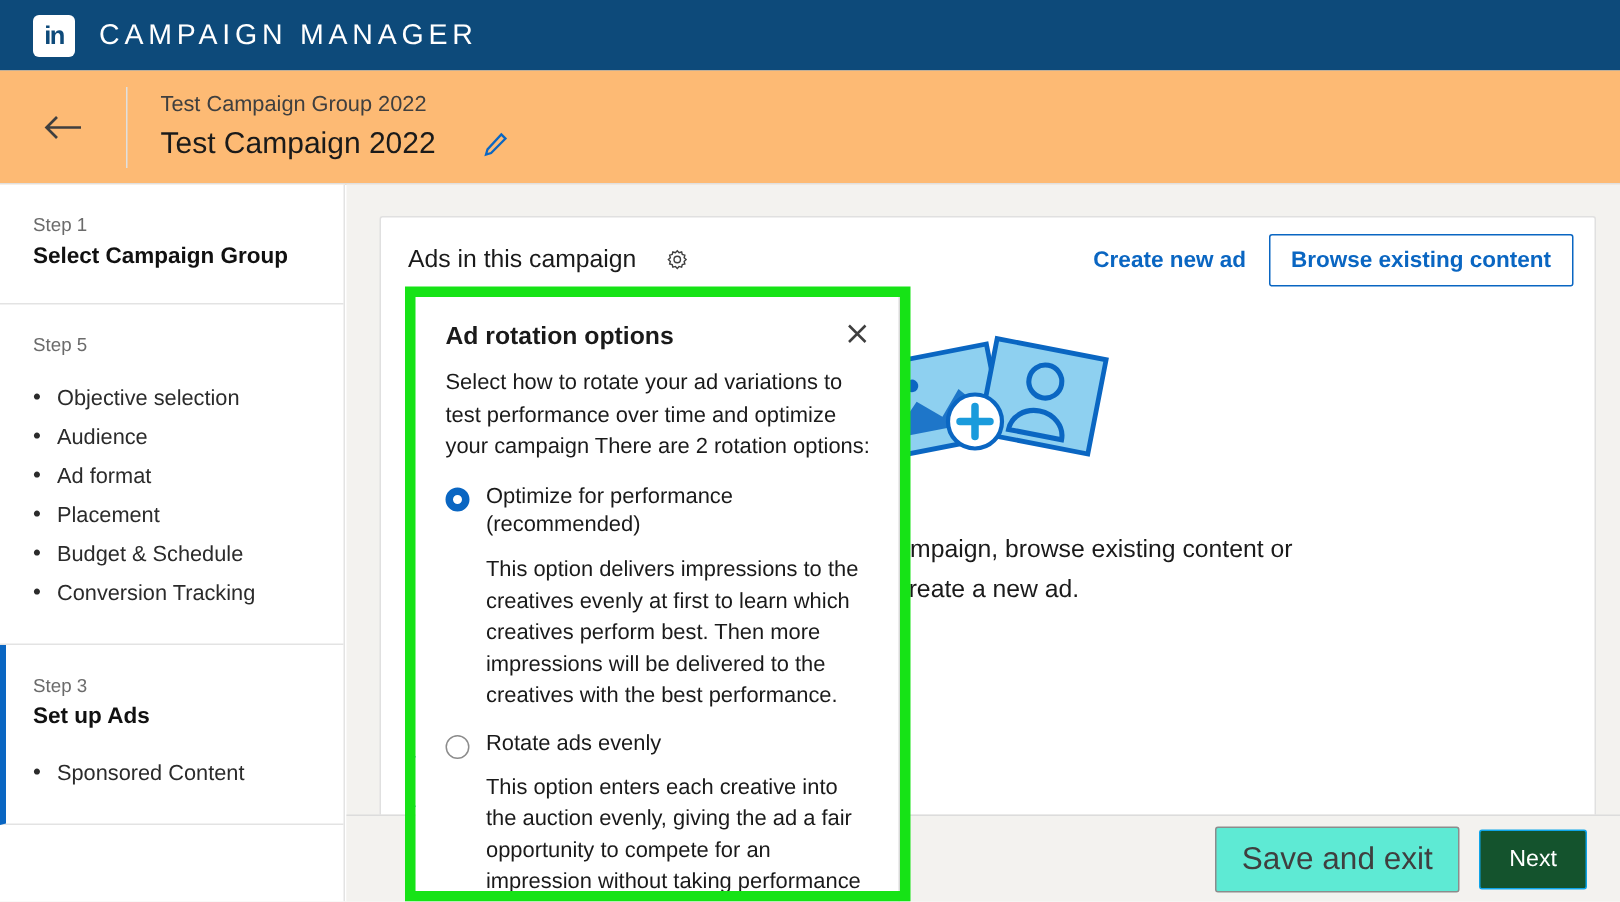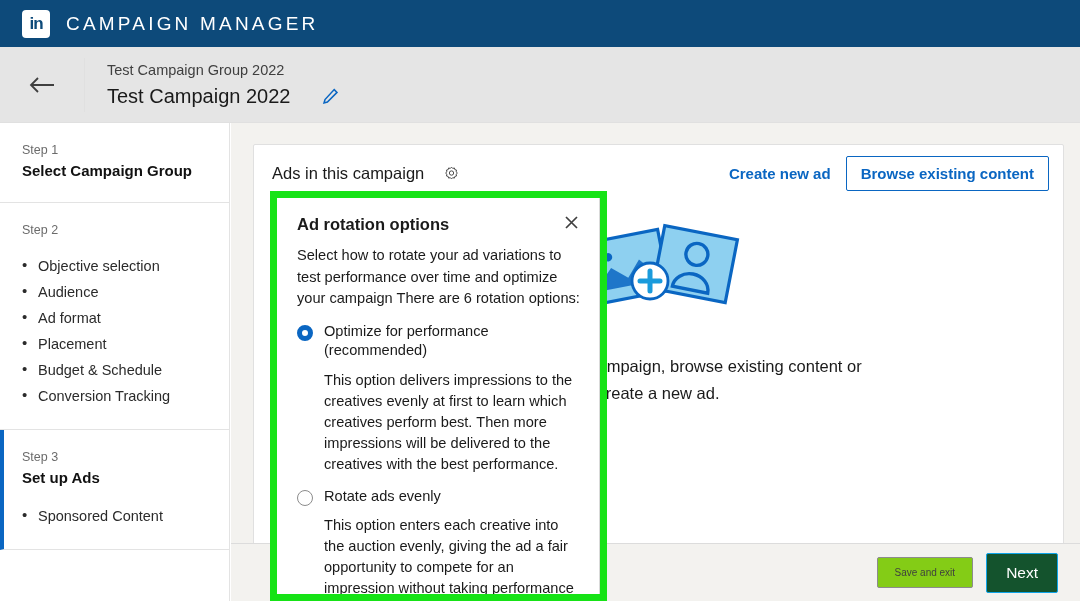--- a/index.html
+++ b/index.html
@@ -23,21 +23,21 @@
     font-family: "Liberation Sans", sans-serif;
   }
   .brandtitle {
     color: #ffffff; font-size: 19px; letter-spacing: 3.2px; margin-left: 16px;
     font-weight: 400;
   }
 
   
   .camphdr {
     position: absolute; left: 0; top: 47px; width: 1080px; height: 76px;
-    background: #e5e5e5; border-bottom: 1px solid #e0e0e0;
+    background: #fdba74; border-bottom: 1px solid #e0e0e0;
     display: flex; align-items: center;
   }
   .backbtn {
     width: 84px; height: 100%; display: flex; align-items: center; justify-content: center;
     cursor: pointer;
   }
   .vdiv { width: 1px; height: 54px; background: #e0e0e0; }
   .camptext { padding-left: 22px; }
   .camp-group { font-size: 14.5px; color: #3f3f3f; line-height: 21px; }
   .camp-name-row { display: flex; align-items: center; gap: 32px; margin-top: 2px; }
@@ -102,21 +102,21 @@
   }
 
   
   .actionbar {
     position: absolute; left: 231px; bottom: 0; width: 849px; height: 58px;
     background: #f3f2ef; border-top: 1px solid #dcdcdc;
     display: flex; align-items: center; justify-content: flex-end; gap: 13px;
     padding-right: 22px;
   }
   .btn-secondary {
-    font-size: 10px; color: #3f3f3f; background: #84cc16;
+    font-size: 21px; color: #3f3f3f; background: #5eead4;
     border: 1px solid #8c8c8c; border-radius: 2px; padding: 9px 17px; cursor: pointer;
     font-family: inherit;
   }
   .btn-primary {
     font-size: 15.5px; color: #ffffff; background: #14532d;
     border: 1px solid #0ea5e9; border-radius: 2px; padding: 10px 19px; cursor: pointer;
     font-family: inherit;
   }
 
   
@@ -178,21 +178,21 @@
   </div>
 
   <div class="sidebar">
 
     <div class="stepblk">
       <div class="step-k">Step 1</div>
       <div class="step-t">Select Campaign Group</div>
     </div>
 
     <div class="stepblk">
-      <div class="step-k">Step 2</div>
+      <div class="step-k">Step 5</div>
       <ul class="sublist">
         <li>Objective selection</li>
         <li>Audience</li>
         <li>Ad format</li>
         <li>Placement</li>
         <li>Budget &amp; Schedule</li>
         <li>Conversion Tracking</li>
       </ul>
     </div>
 
@@ -256,21 +256,21 @@
 
   <div class="popover">
     <div class="pop-title-row">
       <div class="pop-title">Ad rotation options</div>
       <div class="pop-close">
         <svg width="13" height="13" viewBox="0 0 13 13">
           <path d="M1 1 L12 12 M12 1 L1 12" stroke="#3f3f3f" stroke-width="1.7"></path>
         </svg>
       </div>
     </div>
-    <div class="pop-intro">Select how to rotate your ad variations to test performance over time and optimize your campaign There are 6 rotation options:</div>
+    <div class="pop-intro">Select how to rotate your ad variations to test performance over time and optimize your campaign There are 2 rotation options:</div>
 
     <div class="opt">
       <div class="opt-row">
         <div class="radio sel"></div>
         <div class="opt-label">Optimize for performance (recommended)</div>
       </div>
       <div class="opt-desc">This option delivers impressions to the creatives evenly at first to learn which creatives perform best. Then more impressions will be delivered to the creatives with the best performance.</div>
     </div>
 
     <div class="opt">

